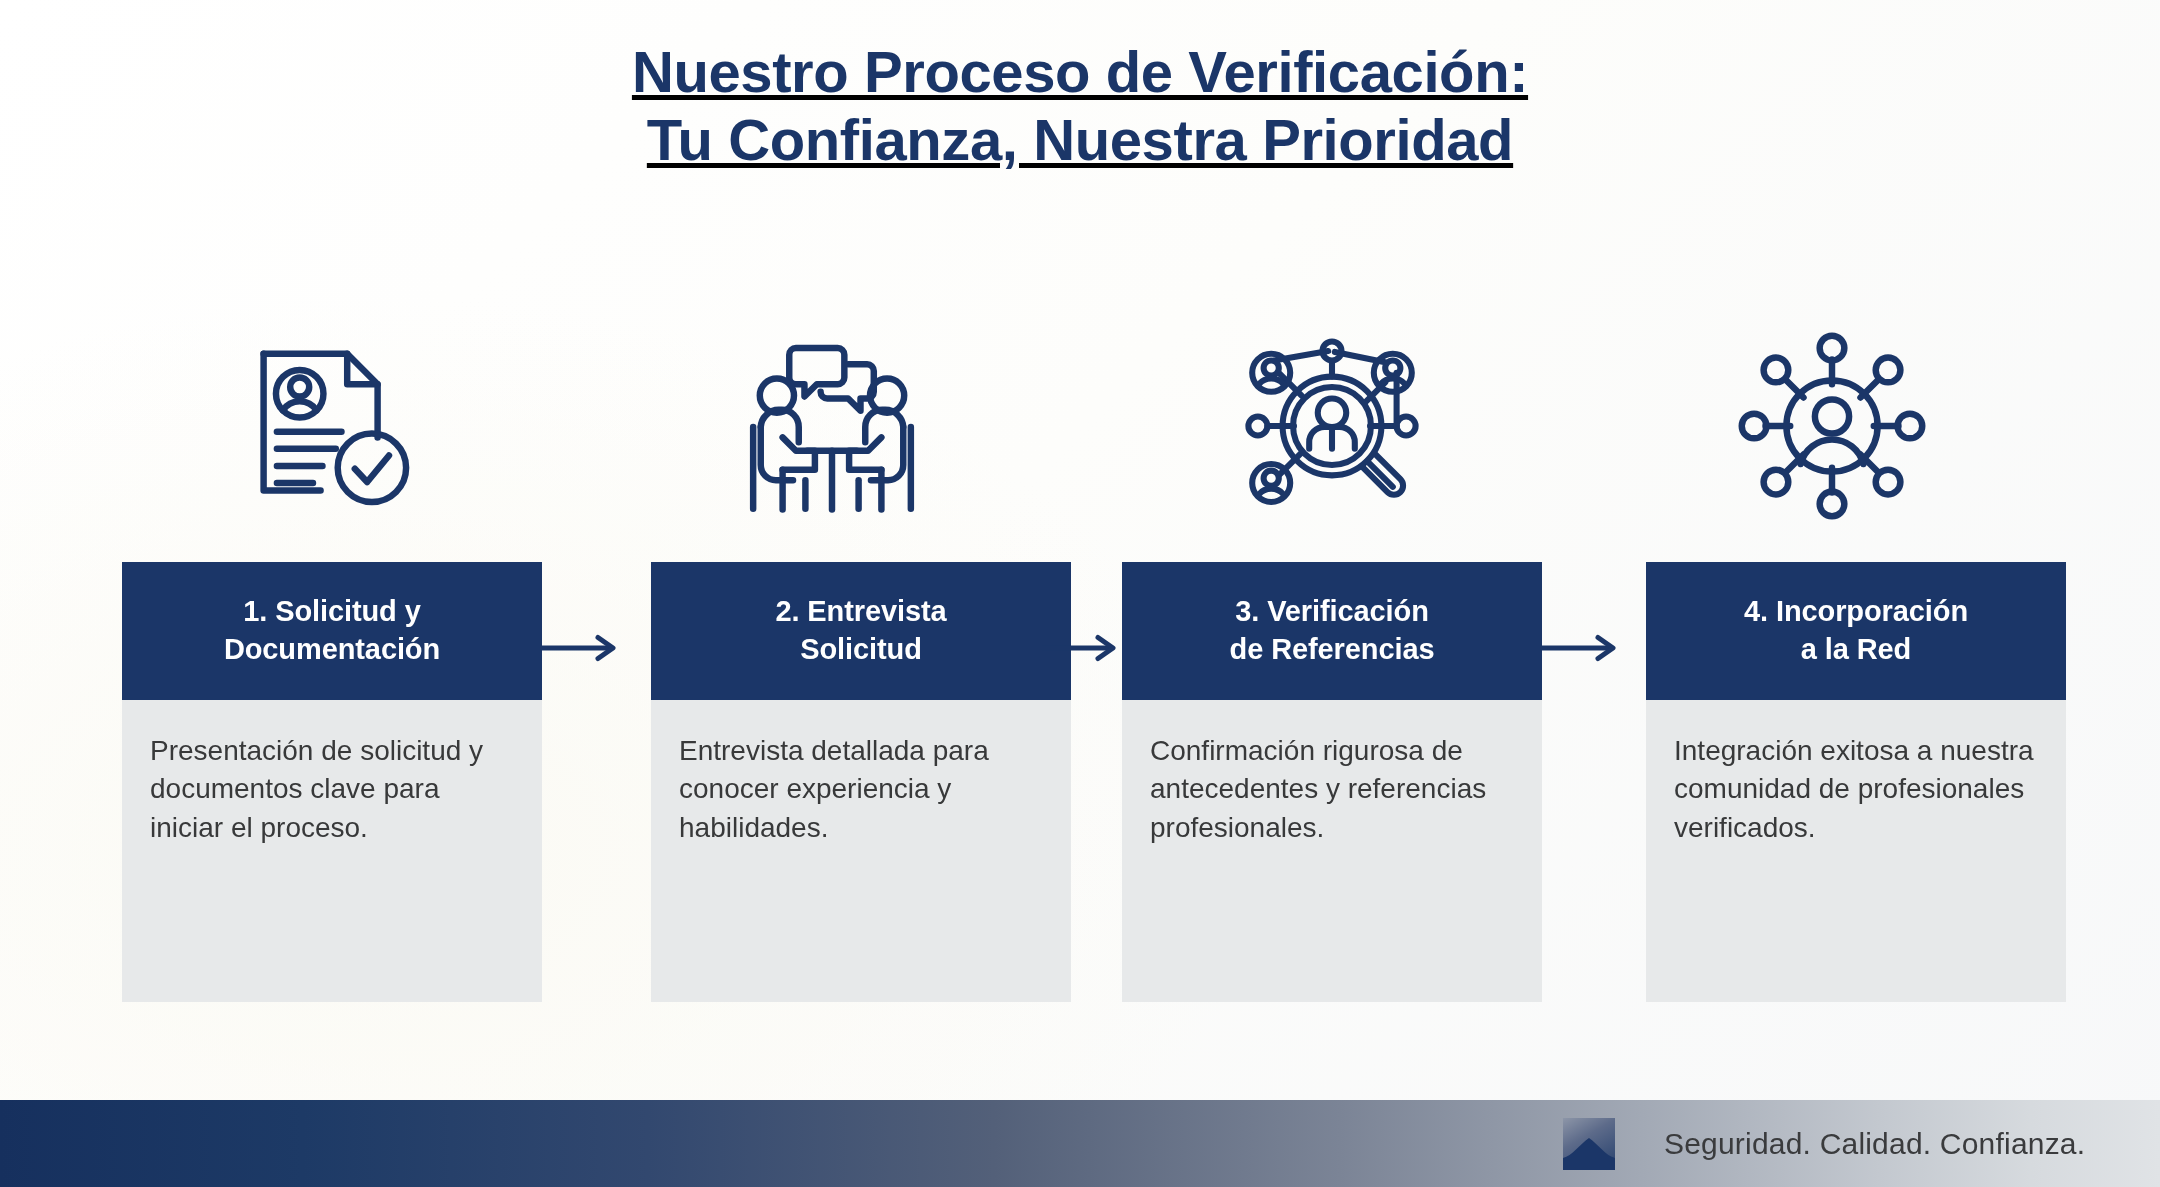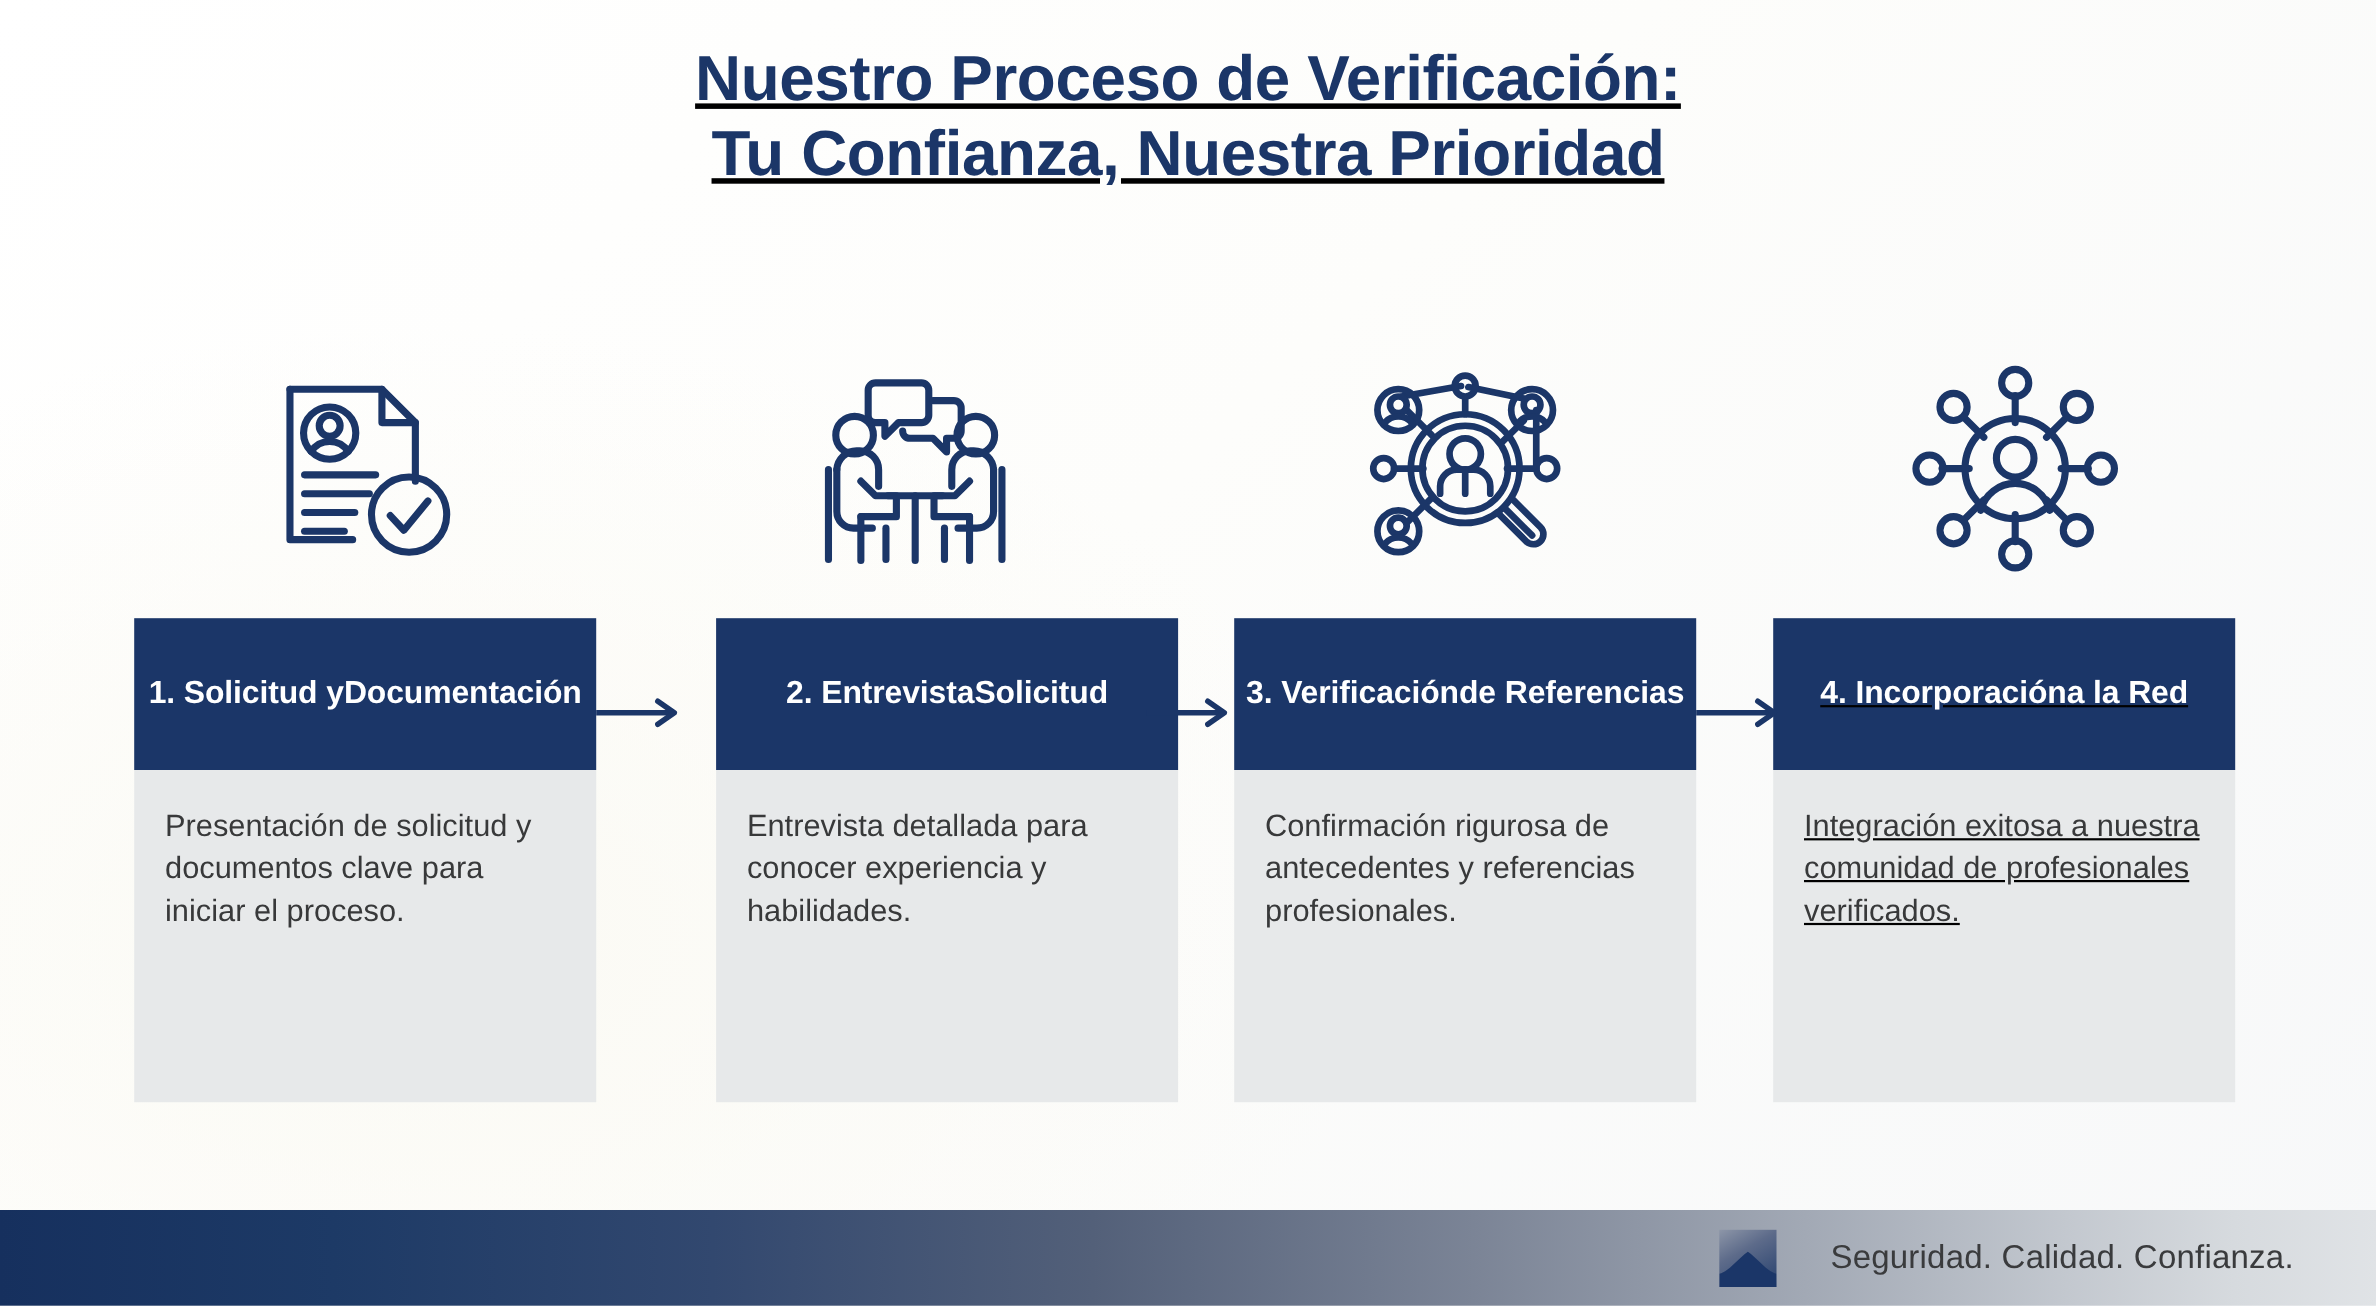--- a/index.html
+++ b/index.html
@@ -36,21 +36,21 @@
   }
   .icon-cell svg { display:block; }
 
   
   #card-row { position:absolute; left:122px; top:562px; width:1918px; height:440px; }
   .card { position:absolute; top:0; width:420px; }
   .card-header {
     height:138px;
     background:#1b3668;
     color:#ffffff;
-    display:flex; flex-direction:row;
+    display:flex; flex-direction:column;
     align-items:center; justify-content:center;
     text-align:center;
     padding:0 12px;
   }
   .card-header-line {
     font-size:29px; font-weight:bold; line-height:1.30;
     letter-spacing:-0.1px; white-space:nowrap;
   }
   .card-body {
     height:302px;
@@ -218,21 +218,21 @@
   </div>
 
   <div class="card" style="left:1000px;">
     <div class="card-header">
       <div class="card-header-line">3. Verificación</div>
       <div class="card-header-line">de Referencias</div>
     </div>
     <div class="card-body">Confirmación rigurosa de antecedentes y referencias profesionales.</div>
   </div>
 
-  <div class="card" style="left:1490px;text-decoration:underline;">
+  <div class="card" style="left:1524px;">
     <div class="card-header">
       <div class="card-header-line">4. Incorporación</div>
       <div class="card-header-line">a la Red</div>
     </div>
     <div class="card-body">Integración exitosa a nuestra comunidad de profesionales verificados.</div>
   </div>
 
   <div class="arrow" style="left:420px;">
     <svg width="80" height="34" viewBox="0 0 80 34" fill="none" stroke="#1b3668" stroke-width="5" stroke-linecap="square" stroke-linejoin="miter">
       <path d="M0 17h66"></path>

